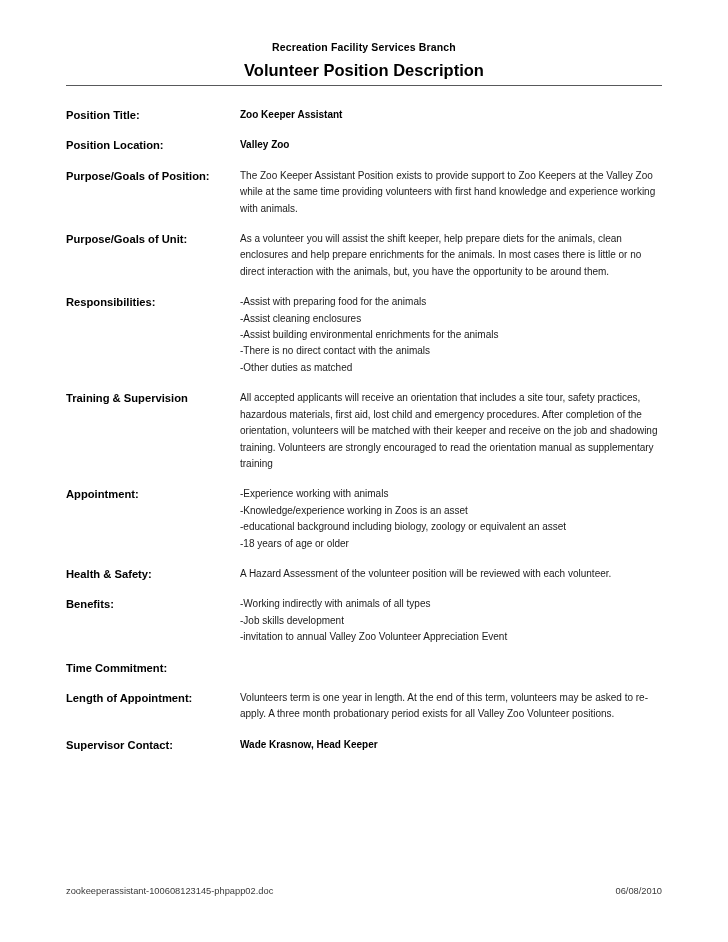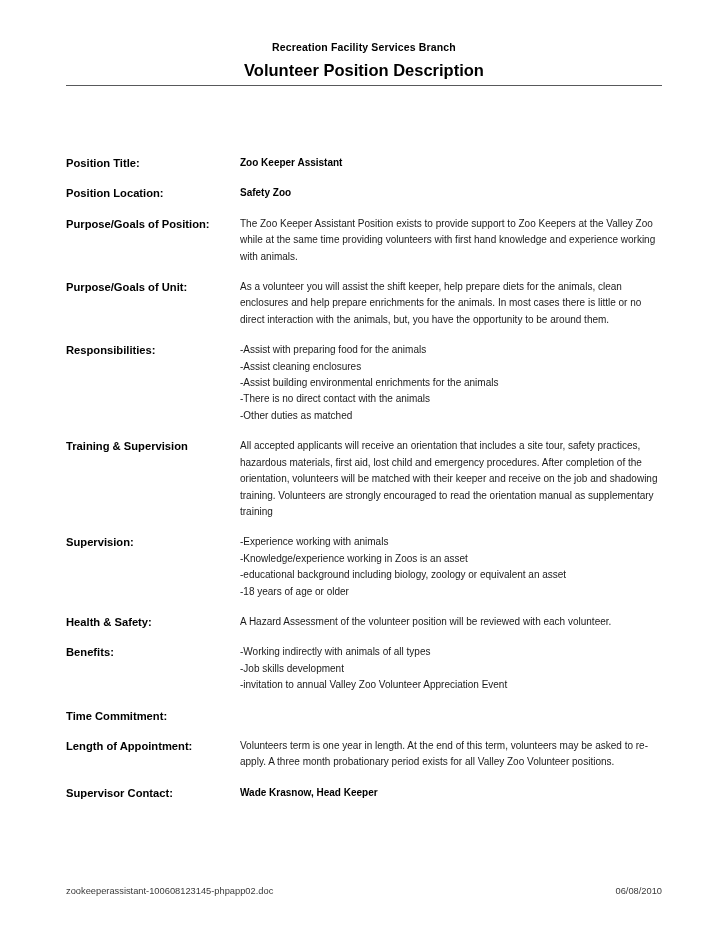--- a/index.html
+++ b/index.html
@@ -55,21 +55,20 @@
     height: 0;
     border-top: 1.3px solid #58595b;
   }
 
   
   .content {
     position: absolute;
     left: 66px;
     top: 107px;
     width: 596px;
-    margin-top: 48px;
   }
   .row {
     display: flex;
     align-items: flex-start;
     margin-bottom: 14px;
   }
 
   .label {
     flex: 0 0 174px;
     width: 174px;
@@ -124,21 +123,21 @@
 
   <div class="content">
 
     <div class="row">
       <div class="label">Position Title:</div>
       <div class="value bold">Zoo Keeper Assistant</div>
     </div>
 
     <div class="row">
       <div class="label">Position Location:</div>
-      <div class="value bold">Safety Zoo</div>
+      <div class="value bold">Valley Zoo</div>
     </div>
 
     <div class="row">
       <div class="label">Purpose/Goals of Position:</div>
       <div class="value">The Zoo Keeper Assistant Position exists to provide support to Zoo Keepers at the Valley Zoo while at the same time providing volunteers with first hand knowledge and experience working with animals.</div>
     </div>
 
     <div class="row">
       <div class="label">Purpose/Goals of Unit:</div>
       <div class="value">As a volunteer you will assist the shift keeper, help prepare diets for the animals, clean enclosures and help prepare enrichments for the animals.  In most cases there is little or no direct interaction with the animals, but, you have the opportunity to be around them.</div>
@@ -154,21 +153,21 @@
           <span class="ln">-Other duties as matched</span>
         </div>
     </div>
 
     <div class="row">
       <div class="label">Training &amp; Supervision</div>
       <div class="value">All accepted applicants will receive an orientation that includes a site tour, safety practices, hazardous materials, first aid, lost child and emergency procedures.  After completion of the orientation, volunteers will be matched with their keeper and receive on the job and shadowing training.  Volunteers are strongly encouraged to read the orientation manual as supplementary training</div>
     </div>
 
     <div class="row">
-      <div class="label">Supervision:</div>
+      <div class="label">Appointment:</div>
       <div class="value">
           <span class="ln">-Experience working with animals</span>
           <span class="ln">-Knowledge/experience working in Zoos is an asset</span>
           <span class="ln">-educational background including biology, zoology or equivalent an asset</span>
           <span class="ln">-18 years of age or older</span>
         </div>
     </div>
 
     <div class="row">
       <div class="label">Health &amp; Safety:</div>

